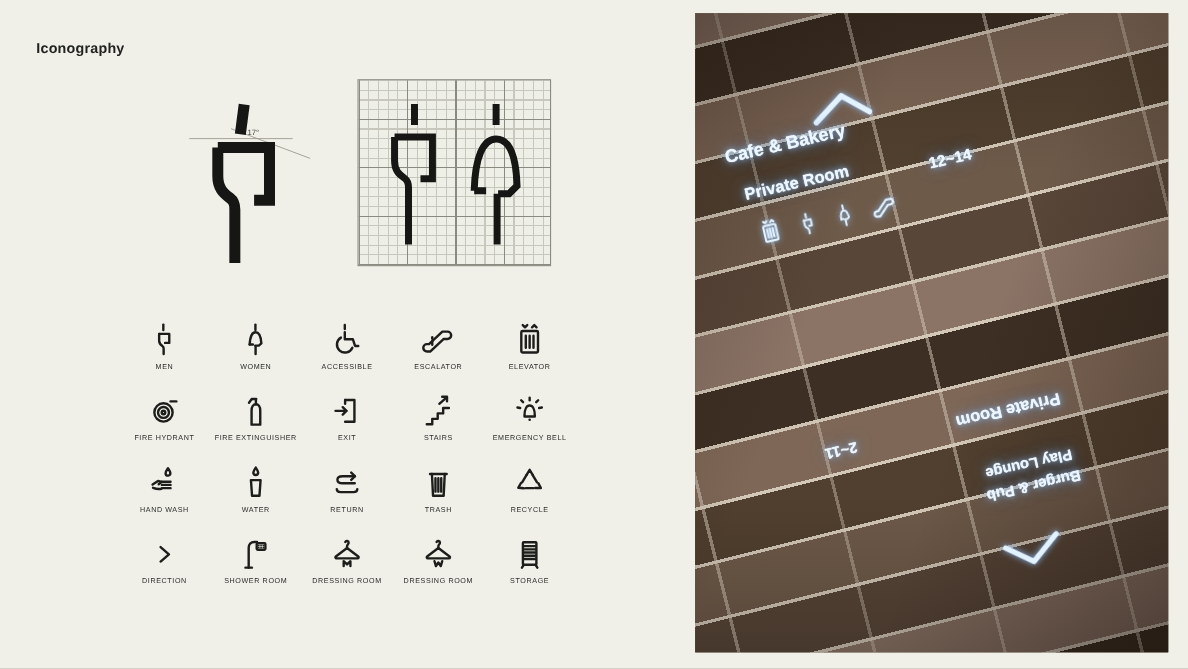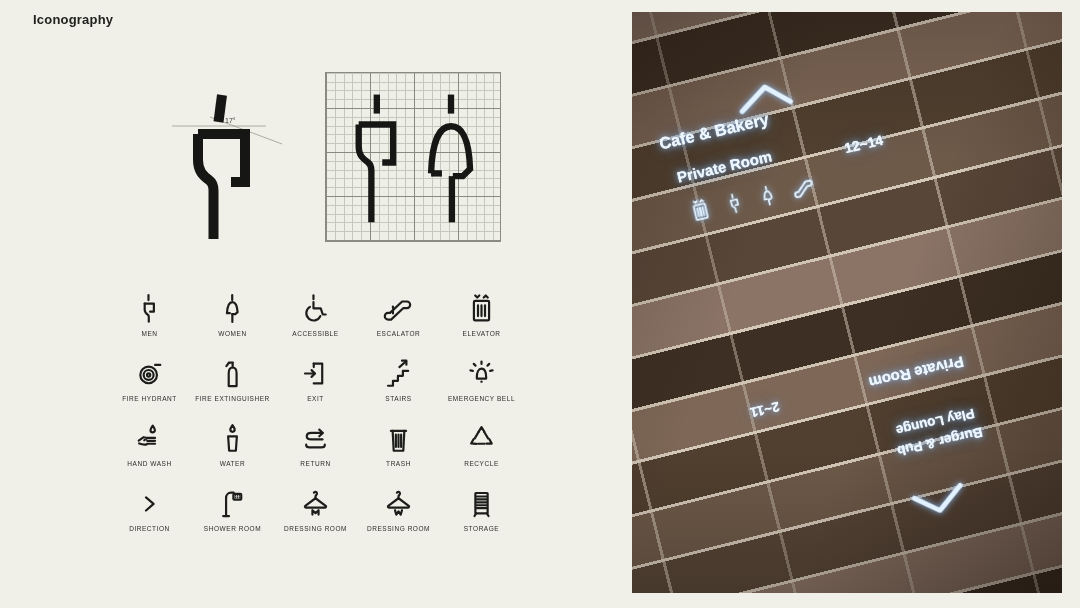--- a/index.html
+++ b/index.html
@@ -2,21 +2,21 @@
 <html><head>
 <meta charset="utf-8">
 <style>
   html,body{margin:0;padding:0;}
   body{
     width:1080px;height:608px;position:relative;overflow:hidden;
     background:#f0f0e9;font-family:"Liberation Sans",sans-serif;color:#1d1d1b;
   }
   
   .title{
-    position:absolute;left:33px;top:12px;font-size:13px;font-weight:700;
+    position:absolute;left:33px;top:36px;font-size:13px;font-weight:700;
     letter-spacing:.2px;color:#222220;
   }
   .construction{position:absolute;left:168px;top:82px;}
   .griddiag{
     position:absolute;left:325px;top:72px;width:176px;height:170px;
     box-sizing:border-box;border:1px solid #8a8a81;background-color:#eef0e8;
     background-image:
       repeating-linear-gradient(0deg,#8a8a81 0 1px,transparent 1px 44px),
       repeating-linear-gradient(90deg,#8a8a81 0 1px,transparent 1px 44px),
       repeating-linear-gradient(0deg,#c7c7be 0 1px,transparent 1px 8.8px),

